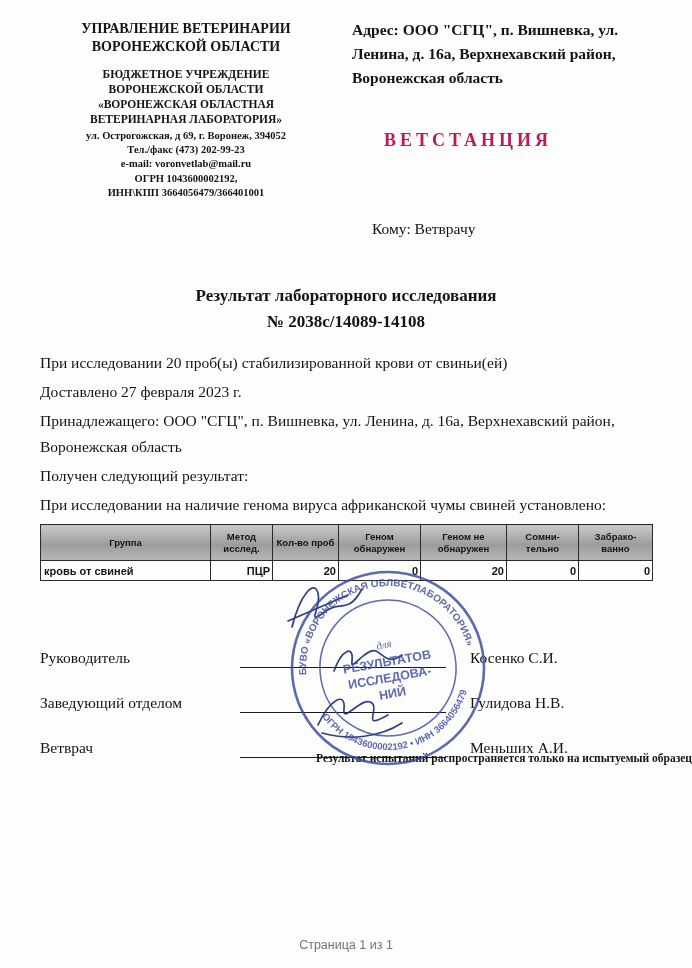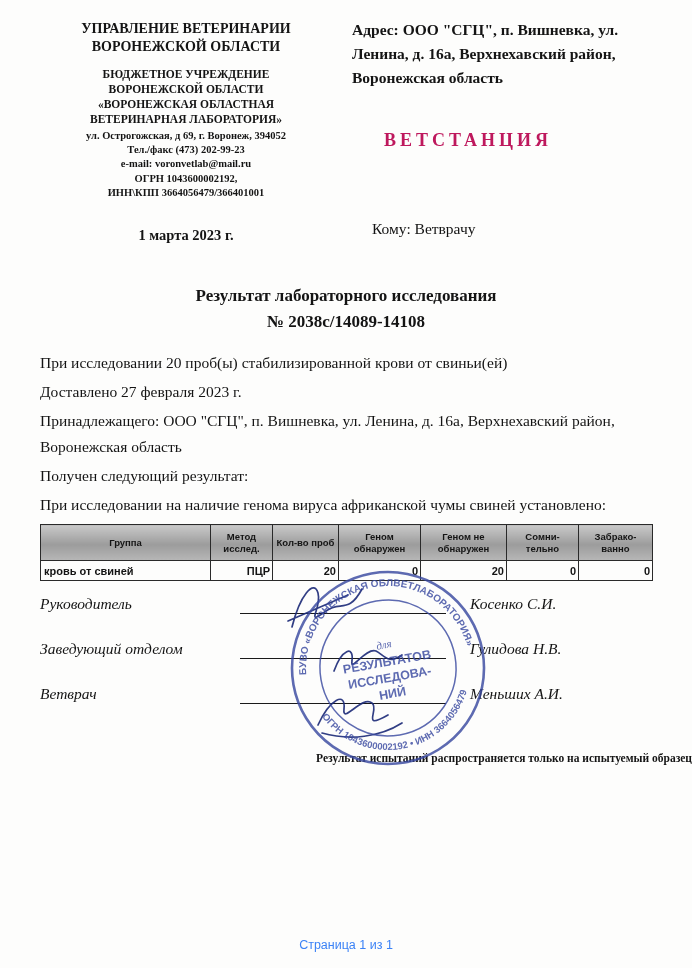--- a/index.html
+++ b/index.html
@@ -38,52 +38,51 @@
     background:linear-gradient(180deg,#c9c9c9 0%,#9c9c9c 55%,#b7b7b7 100%);
     font-family:"Liberation Sans", sans-serif; font-weight:bold; font-size:9.5px;
     line-height:1.25; white-space:pre-line; height:36px; padding:2px 1px; color:#151515;
   }
   td {
     font-family:"Liberation Sans", sans-serif; font-weight:bold; font-size:11px;
     height:20px; text-align:right; padding:1px 2px;
   }
   td.left { text-align:left; padding-left:3px; }
   
-  .sig-block { position:absolute; left:40px; top:582px; width:612px;font-style:italic; }
+  .sig-block { position:absolute; left:40px; top:636px; width:612px; }
   .sig-row { display:flex; align-items:flex-end; height:32px; margin-bottom:13px; }
   .sig-role { width:200px; font-size:15.5px; padding-bottom:1px; }
   .sig-line { flex:0 0 206px; border-bottom:1.6px solid #1a1a1a; height:24px; }
   .sig-name { margin-left:24px; font-size:15.5px; padding-bottom:1px; }
   
   .ink-svg { position:absolute; left:230px; top:575px; z-index:3; pointer-events:none; }
   .stamp-svg { position:absolute; left:278px; top:558px; z-index:4; transform:rotate(-10deg); pointer-events:none; }
   
   .disclaimer { position:absolute; left:0; top:752px; width:100%; text-align:right;
     font-weight:bold; font-size:11.5px; }
   .page-footer { position:absolute; left:0; top:938px; width:100%; text-align:center;
-    font-family:"Liberation Sans", sans-serif; font-size:12.5px; color:#3b82f6; }
+    font-family:"Liberation Sans", sans-serif; font-size:12.5px; color:#737373; }
 </style>
 </head>
 <body>
 
 <div class="page">
 
   <div class="lh-left">
     <div class="lh-dept">УПРАВЛЕНИЕ ВЕТЕРИНАРИИ
 ВОРОНЕЖСКОЙ ОБЛАСТИ</div>
     <div class="lh-inst">БЮДЖЕТНОЕ УЧРЕЖДЕНИЕ
 ВОРОНЕЖСКОЙ ОБЛАСТИ
 «ВОРОНЕЖСКАЯ ОБЛАСТНАЯ
 ВЕТЕРИНАРНАЯ ЛАБОРАТОРИЯ»</div>
     <div class="lh-small first">ул. Острогожская, д 69, г. Воронеж, 394052</div>
     <div class="lh-small">Тел./факс  (473) 202-99-23</div>
     <div class="lh-small">e-mail: voronvetlab@mail.ru</div>
     <div class="lh-small">ОГРН 1043600002192,</div>
     <div class="lh-small">ИНН\КПП 3664056479/366401001</div>
-    <div class="lh-date">1 марта 2023 г.</div>
   </div>
 
   <div class="addr-right">Адрес: ООО "СГЦ", п. Вишневка, ул. Ленина, д. 16а, Верхнехавский район, Воронежская область</div>
   <div class="vetstation">ВЕТСТАНЦИЯ</div>
   <div class="kome">Кому: Ветврачу</div>
 
   <div class="doc-title">
     <div>Результат лабораторного исследования</div>
     <div>№ 2038с/14089-14108</div>
   </div>

